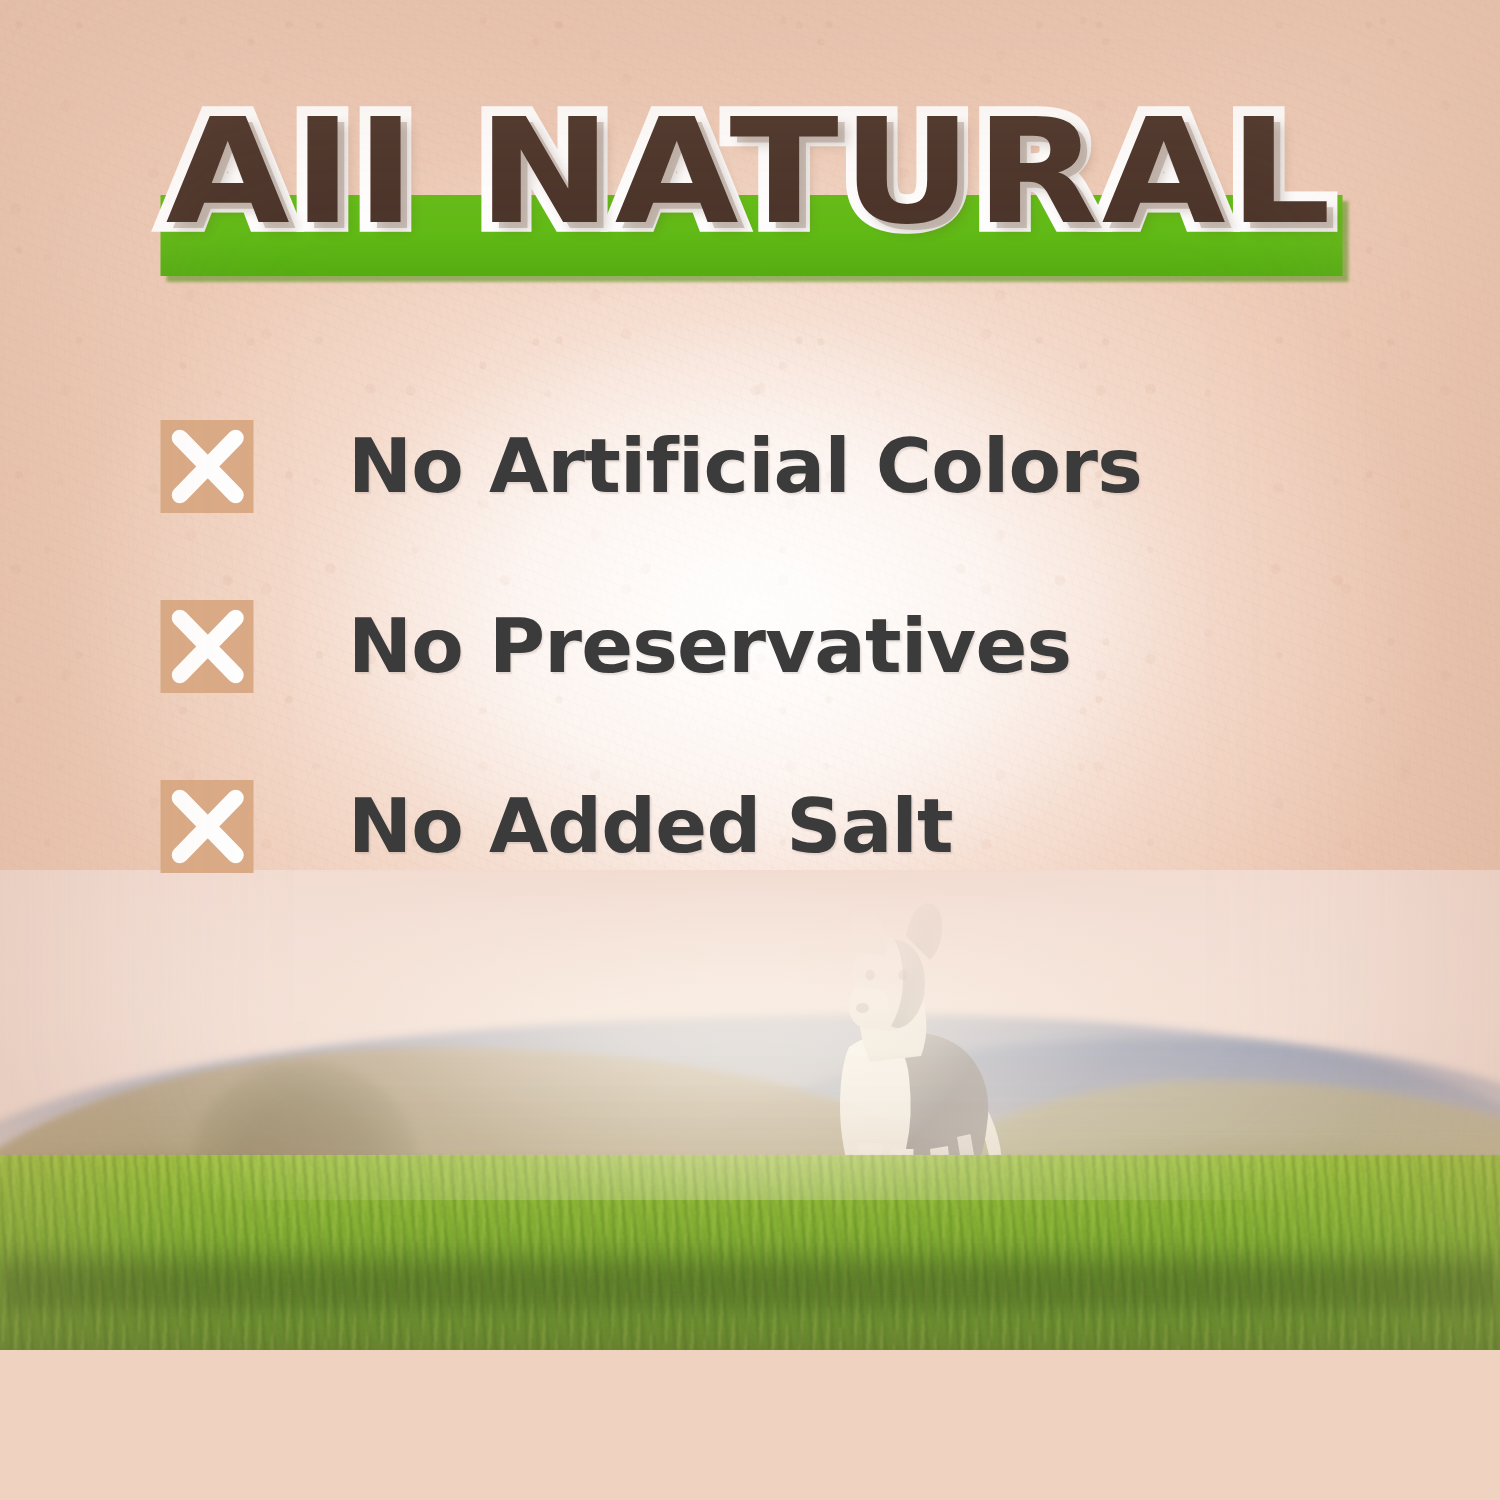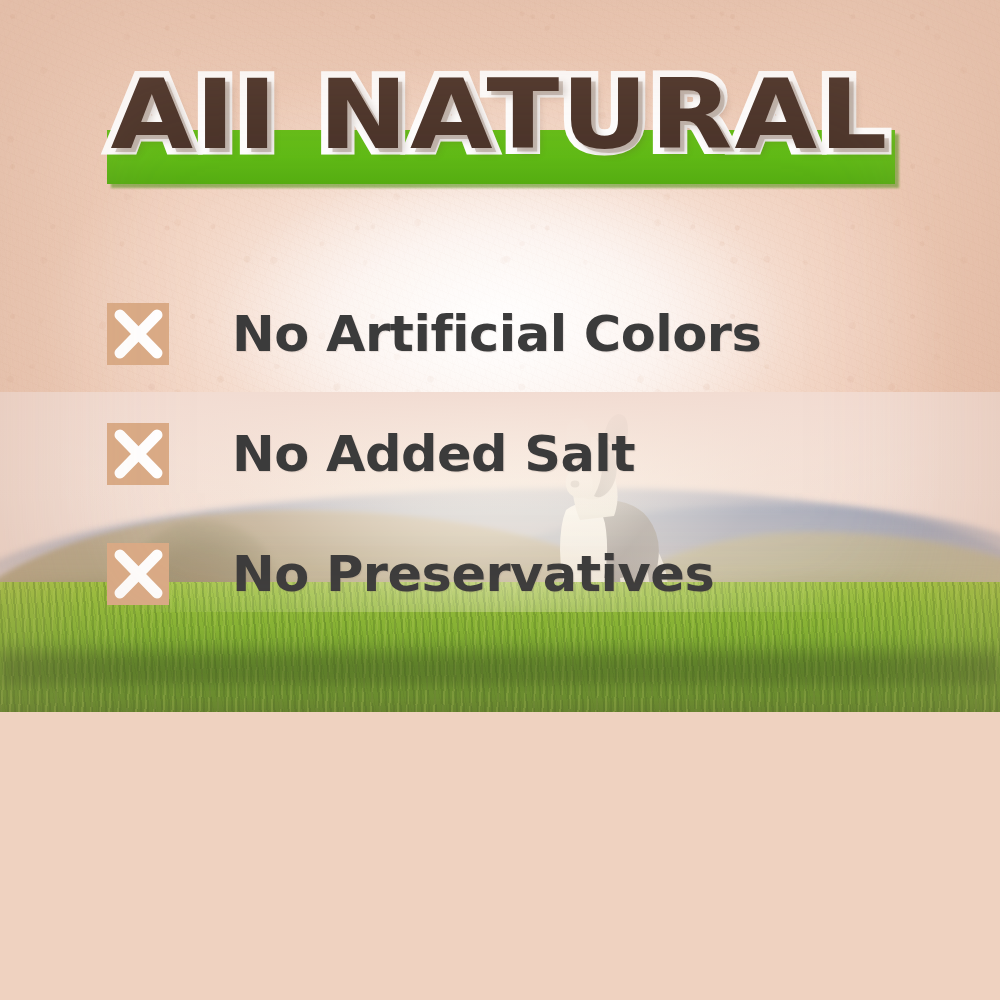--- a/index.html
+++ b/index.html
@@ -7,21 +7,21 @@
 
   html, body {
     width:1000px; height:1000px;
     background:#efd2c0;
     font-family:"Liberation Sans", sans-serif;
     overflow:hidden;
   }
 
   #poster {
     position:relative;
-    width:1000px; height:712px;
+    width:1000px; height:900px;
     overflow:hidden;
     background:#ec4899;
   }
 
   
   .paper-base {
     position:absolute; inset:0;
     background:
       radial-gradient(ellipse 62% 52% at 50% 46%,
          rgba(255,252,250,0.98) 0%,
@@ -104,21 +104,21 @@
     text-shadow:
        4px 4px 0 rgba(120,92,72,.30),
        6px 6px 7px rgba(90,66,50,.22);
     white-space:nowrap;
     user-select:none;
   }
 
   
   .claims {
     position:absolute;
-    left:107px; top:274px;
+    left:107px; top:251px;
     width:800px;
   }
   .claim-row {
     display:flex;
     align-items:center;
     height:120px;
   }
   .cb {
     position:relative;
     width:62px; height:62px;
@@ -374,29 +374,29 @@
     </div>
 
 
     <div class="claim-row">
       <span class="cb">
         <svg viewBox="0 0 62 62" xmlns="http://www.w3.org/2000/svg">
           <path d="M13 12 L50 50" stroke="#ffffff" stroke-width="11" stroke-linecap="round" fill="none"></path>
           <path d="M50 12 L13 50" stroke="#ffffff" stroke-width="11" stroke-linecap="round" fill="none"></path>
         </svg>
       </span>
-      <span class="claim-text">No Added Salt</span>
+      <span class="claim-text">No Preservatives</span>
     </div>
 
     <div class="claim-row">
       <span class="cb">
         <svg viewBox="0 0 62 62" xmlns="http://www.w3.org/2000/svg">
           <path d="M13 12 L50 50" stroke="#ffffff" stroke-width="11" stroke-linecap="round" fill="none"></path>
           <path d="M50 12 L13 50" stroke="#ffffff" stroke-width="11" stroke-linecap="round" fill="none"></path>
         </svg>
       </span>
-      <span class="claim-text">No Preservatives</span>
+      <span class="claim-text">No Added Salt</span>
     </div>
 
   </div>
 
   <div class="vignette"></div>
 </div>
 
 </body></html>

